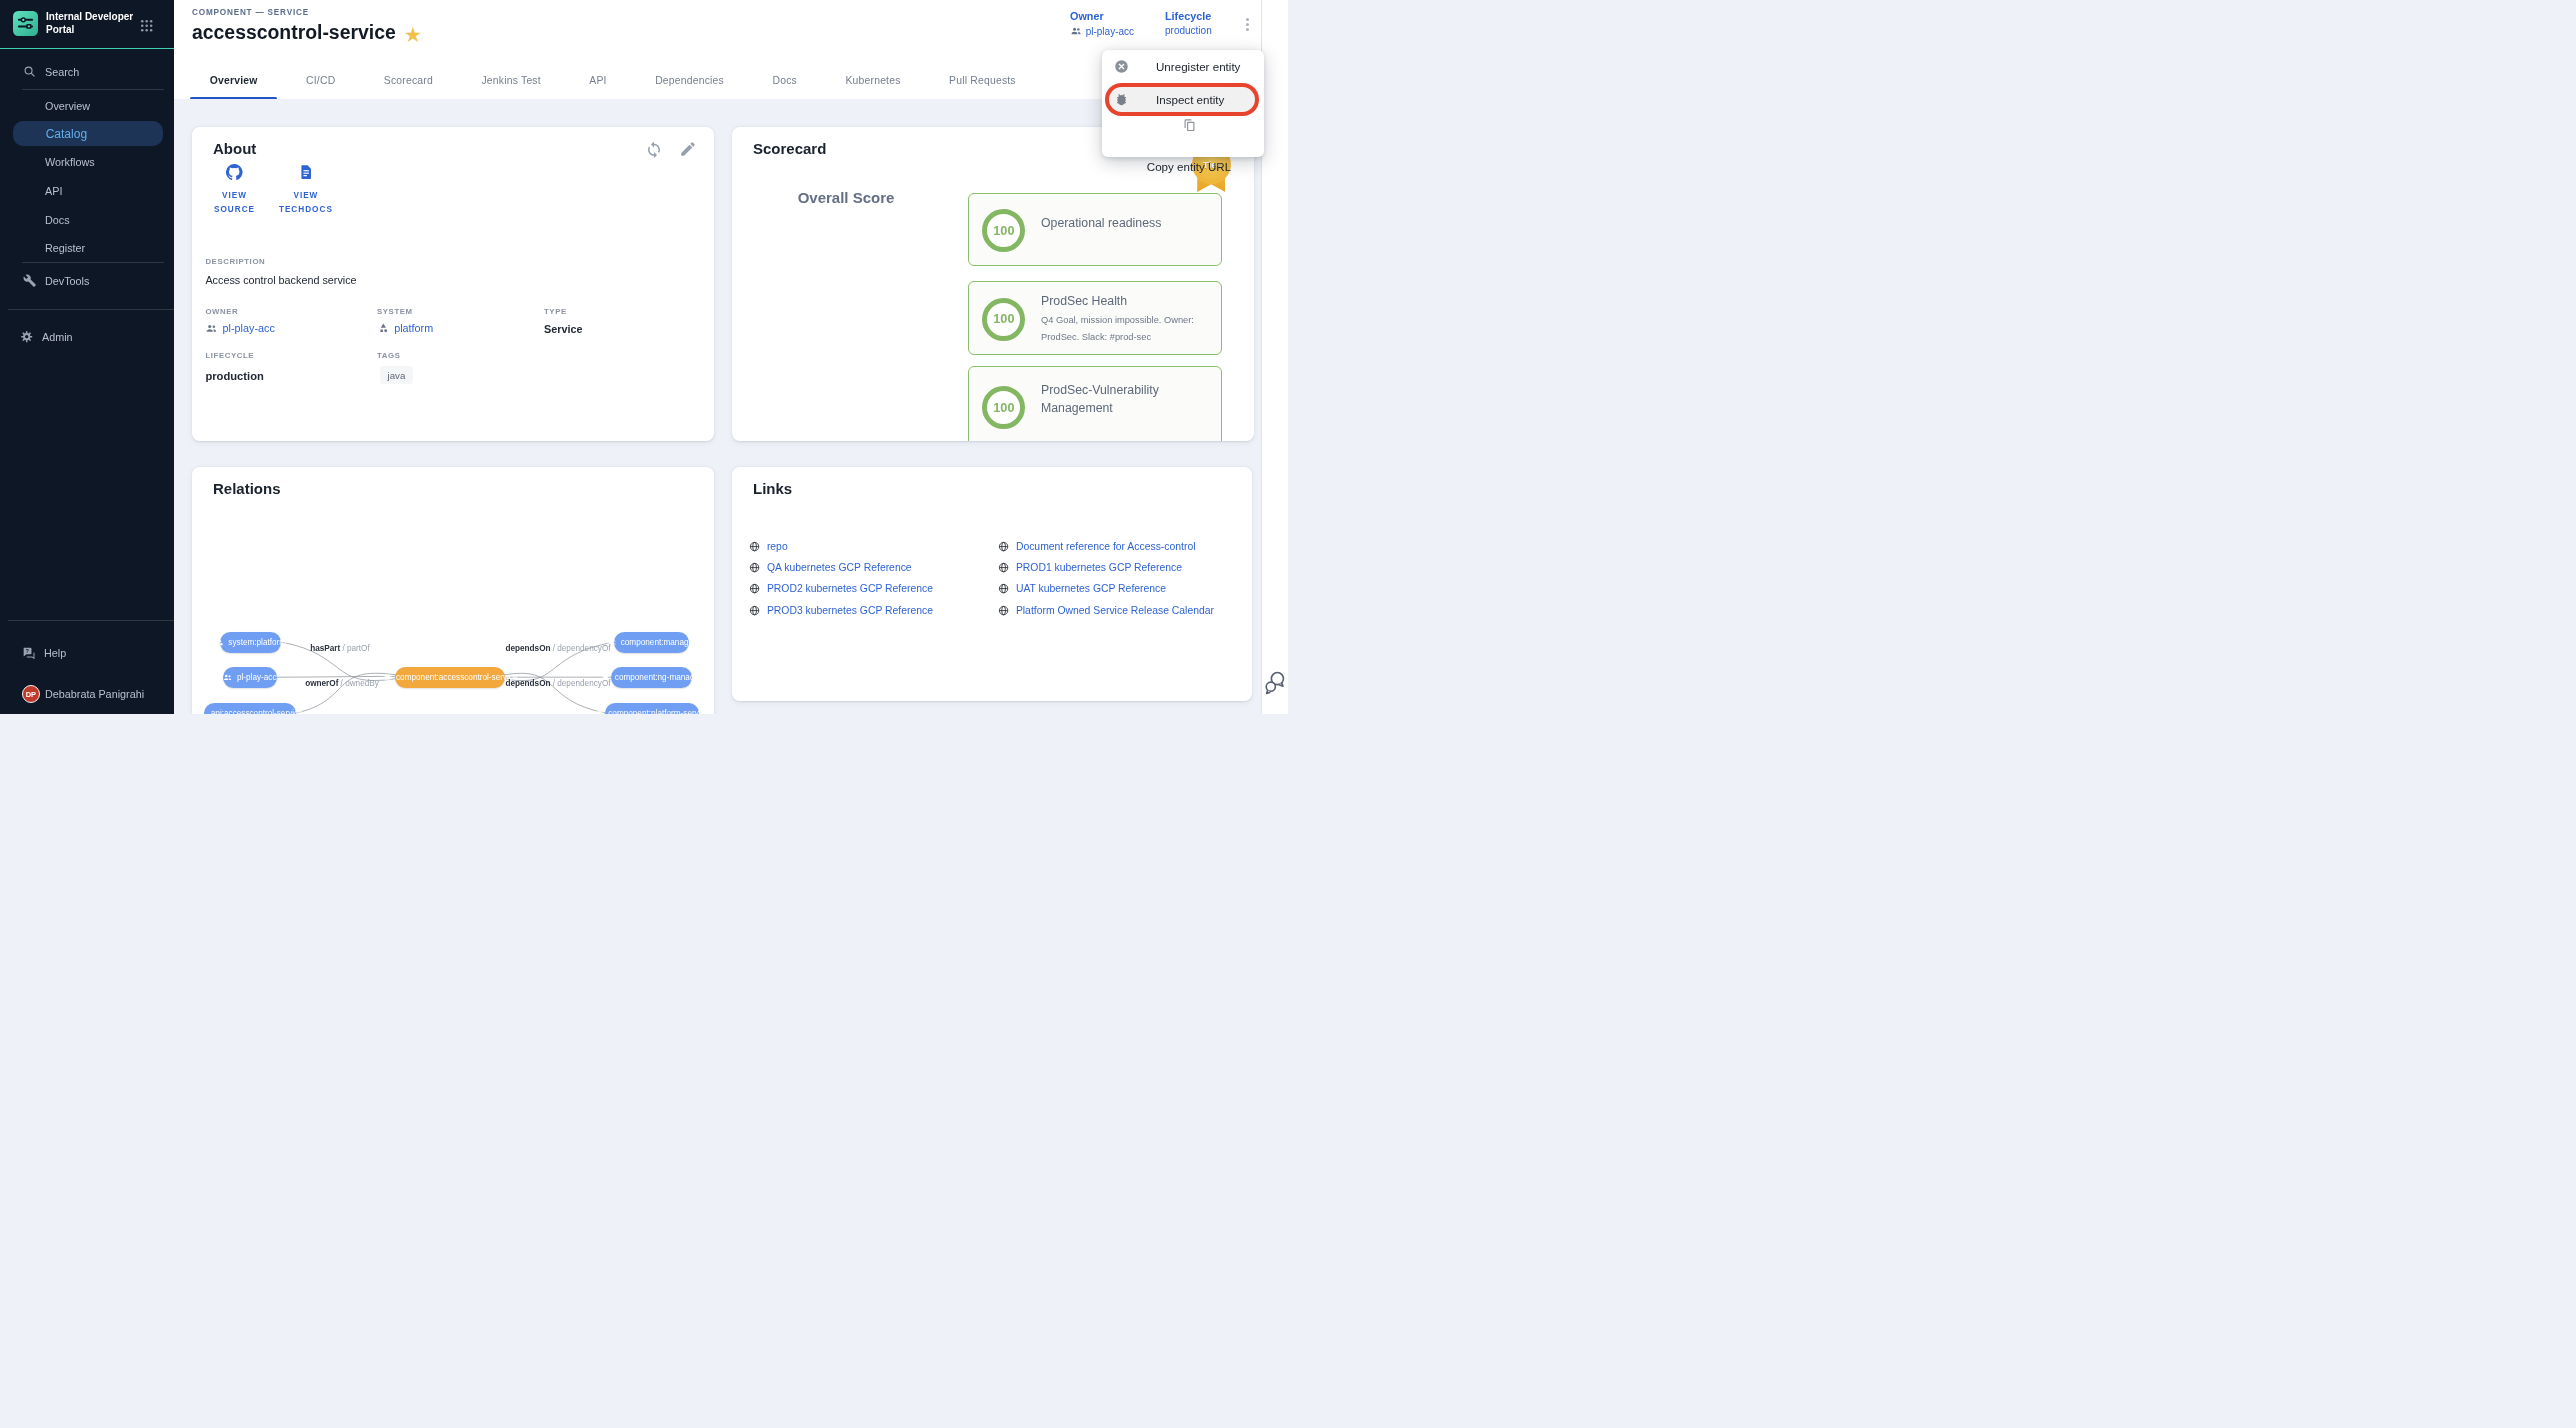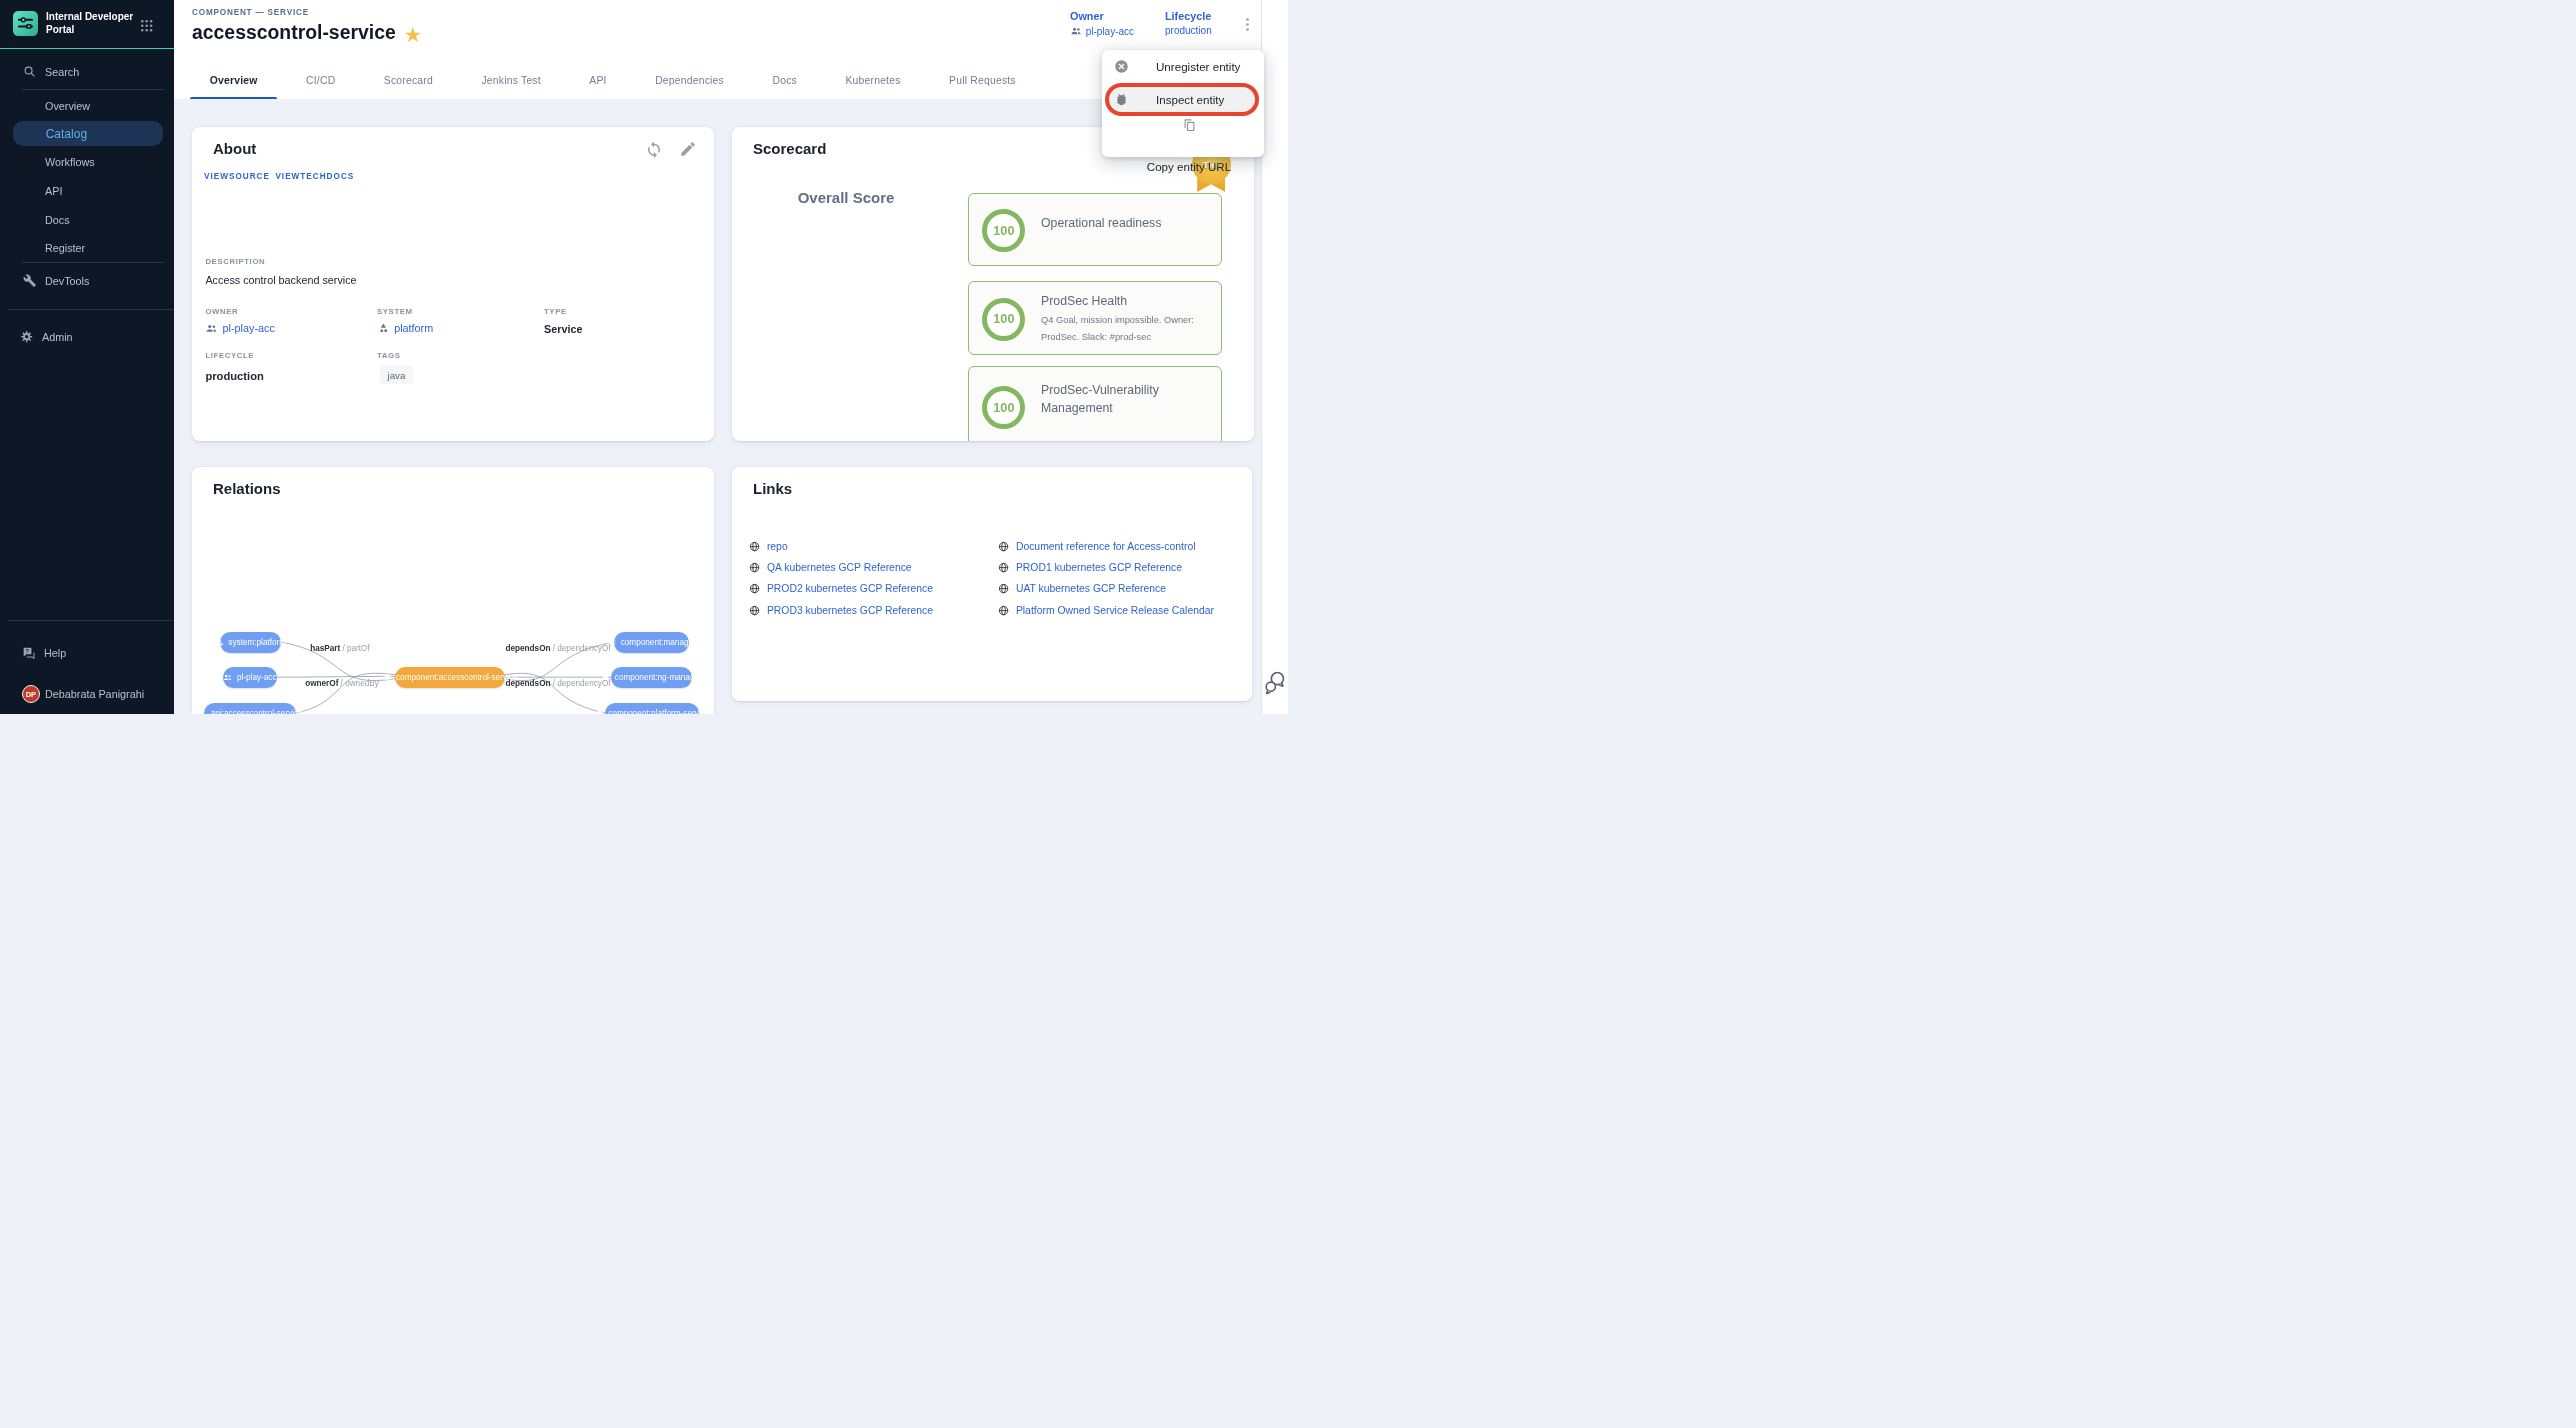--- a/index.html
+++ b/index.html
@@ -41,21 +41,21 @@
   .card { position:absolute; background:#ffffff; border-radius:7.5px; box-shadow:0 0.7px 1.5px rgba(24,39,75,.10), 0 1.5px 6px rgba(24,39,75,.06); }
   .card-title { position:absolute; left:21px; top:12.7px; font-size:15px; font-weight:700; color:#1a222e; }
   #card-about { left:192px; top:127px; width:522px; height:314px; }
   #card-scorecard { left:732px; top:127px; width:522px; height:314px; overflow:hidden; }
   #card-relations { left:192px; top:467px; width:522px; height:313px; }
   #card-links { left:732px; top:467px; width:520px; height:234px; }
 
   
   .ab-action { position:absolute; top:12.7px; width:18px; height:18px; cursor:pointer; }
   .ab-links { position:absolute; left:12px; top:37px; display:flex; gap:10.4px; }
-  .ab-link { width:61px; display:flex; flex-direction:row; align-items:center; cursor:pointer; }
+  .ab-link { width:61px; display:flex; flex-direction:column; align-items:center; cursor:pointer; }
   .ab-link .ic { width:16.4px; height:16.4px; margin-bottom:9px; }
   .ab-link span { color:#2e63d4; font-size:8.2px; letter-spacing:1px; font-weight:700; line-height:13.4px; }
   .f-label { position:absolute; font-size:7.8px; letter-spacing:0.6px; font-weight:700; color:#8a93a2; }
   .f-value { position:absolute; font-size:10.8px; color:#222935; }
   .f-link { position:absolute; display:flex; align-items:center; gap:4.5px; color:#2e63d4; font-size:10.8px; cursor:pointer; }
   .f-link .ic { width:12.7px; height:12.7px; color:#6b7686; }
   .chip { position:absolute; background:#f4f6f8; border-radius:3px; color:#5f6774; font-size:9.7px; padding:3.7px 7.5px; }
 
   
   .overall-label { position:absolute; left:32px; top:62px; width:164px; text-align:center; font-size:15px; font-weight:700; color:#646e85; }

